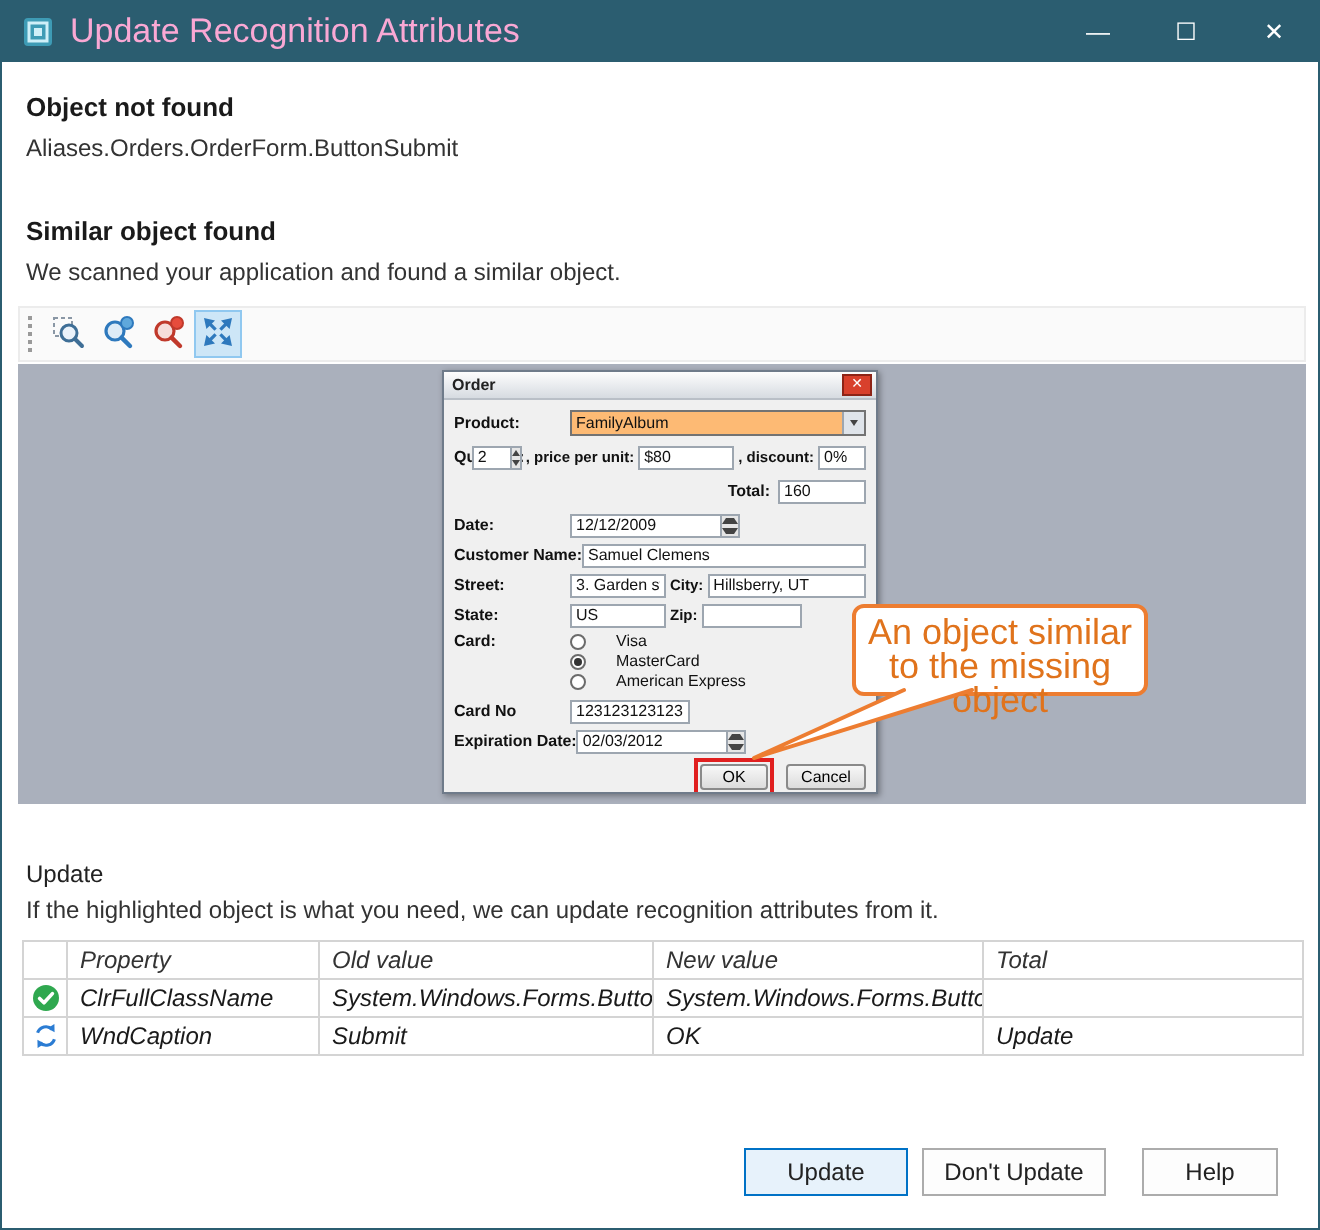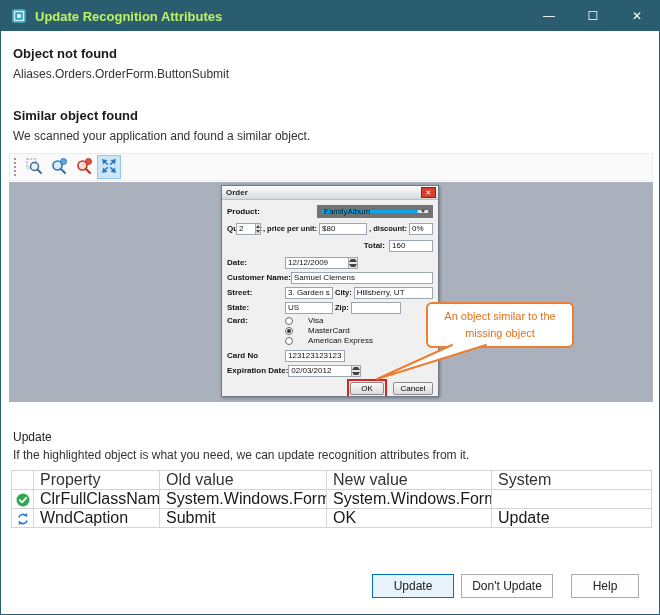--- a/index.html
+++ b/index.html
@@ -3,21 +3,21 @@
 <meta charset="utf-8">
 <style>
   * { margin:0; padding:0; box-sizing:border-box; }
   html,body { background:#6b6f76; }
   body { font-family:"Liberation Sans", sans-serif; }
   .window { position:relative; width:660px; height:615px; background:#fff; border:1px solid #2b5d70; overflow:hidden; }
 
   
   .titlebar { height:30px; background:#2b5d70; display:flex; align-items:center; }
   .app-icon { width:16px; height:16px; margin:0 8px 0 10px; flex:0 0 auto; }
-  .title { color:#bef264; font-size:13px;font-weight:bold; }
+  .title { color:#f9a8d4; font-size:17px; }
   .win-controls { margin-left:auto; display:flex; height:100%; }
   .win-btn { width:44px; height:100%; border:none; background:transparent; color:#fff; font-size:12px; display:flex; align-items:center; justify-content:center; cursor:pointer; }
 
   
   .abs { position:absolute; }
   .h1 { font-size:13px; font-weight:bold; color:#1a1a1a; }
   .body-text { font-size:12px; color:#333; }
 
   
   .toolbar { position:absolute; left:8px; top:152px; width:644px; height:28px; background:#fafafa; border:1px solid #ececec; display:flex; align-items:center; }
@@ -35,44 +35,44 @@
   .oclose { margin-left:auto; width:15px; height:11px; background:#d8402c; border:1px solid #8d2417; color:#fff; font-size:7px; line-height:9px; text-align:center; cursor:pointer; padding:0; }
   .obody { padding:2px 5px 0 5px; }
   .orow { display:flex; align-items:center; height:13px; }
   .orow.card-row { height:32px; align-items:flex-start; }
   .mt1{margin-top:1px}.mt2{margin-top:2px}.mt3{margin-top:3px}.mt4{margin-top:4px}
   .olab { min-width:58px; font-weight:bold; font-size:8px; white-space:nowrap; }
   .olab.auto { min-width:0; }
   .omid { font-weight:bold; font-size:7.5px; white-space:nowrap; margin:0 2px; }
   .oinput { border:1px solid #9da6b0; background:#fff; height:12px; font-size:8px; font-family:"Liberation Sans",sans-serif; padding:0 2px; color:#111; }
   .w-flex { flex:1 1 auto; min-width:0; }
-  .w20{width:20px}.w24{width:24px}.w30{width:48px}.w44{width:44px}.w48{width:48px}.w50{width:50px}.w52{width:64px}.w60{width:60px}
+  .w20{width:20px}.w24{width:24px}.w30{width:48px}.w44{width:44px}.w48{width:48px}.w50{width:50px}.w52{width:76px}.w60{width:60px}
   .ospin { width:9px; height:12px; display:flex; flex-direction:column; border:1px solid #9da6b0; border-left:none; background:#e6e6e6; }
   .ospin span { flex:1; display:flex; align-items:center; justify-content:center; cursor:pointer; }
   .tri-up { width:0; height:0; border-left:2px solid transparent; border-right:2px solid transparent; border-bottom:3px solid #444; }
   .tri-down { width:0; height:0; border-left:2px solid transparent; border-right:2px solid transparent; border-top:3px solid #444; }
-  .ocombo { flex:1 1 auto; height:13px; border:5px solid #737373; background:#0ea5e9; display:flex; align-items:center; cursor:pointer;margin-left:32px; }
+  .ocombo { flex:1 1 auto; height:13px; border:1px solid #737373; background:#fdba74; display:flex; align-items:center; cursor:pointer; }
   .ocombo-val { flex:1; padding:0 2px; font-size:8px; }
   .ocombo-arrow { width:11px; height:100%; background:#dfe4ea; border-left:1px solid #9da6b0; display:flex; align-items:center; justify-content:center; }
   .radio-stack { display:flex; flex-direction:column; gap:1px; }
   .oradio { display:flex; align-items:center; gap:15px; cursor:pointer; height:9px; }
   .radio { width:8px; height:8px; border:1px solid #6b6b6b; border-radius:50%; background:#fff; flex:0 0 auto; }
   .radio.sel::after { content:""; display:block; width:4px; height:4px; margin:1px; border-radius:50%; background:#333; }
   .rlab { font-size:8px; }
   .btn-row { justify-content:flex-end; height:16px; }
   .obtn { height:13px; border:1px solid #8a8a8a; background:linear-gradient(#f7f7f7,#dcdcdc); border-radius:2px; font-size:8px; font-family:"Liberation Sans",sans-serif; cursor:pointer; padding:0 2px; }
   .obtn.okw { width:34px; } .obtn.cw { width:40px; margin-left:6px; }
   .ok-highlight { border:2px solid #e01f1f; padding:1px; display:inline-flex; background:transparent; }
 
   
-  .callout { position:absolute; left:417px; top:120px; width:148px; height:46px; background:#fff; border:2px solid #ed7d31; border-radius:6px; color:#e0731c; font-size:11px; line-height:17px; text-align:center; padding-top:4px; }
+  .callout { position:absolute; left:417px; top:120px; width:148px; height:46px; background:#fff; border:2px solid #ed7d31; border-radius:6px; color:#e0731c; font-size:18px; line-height:17px; text-align:center; padding-top:4px; }
   .tail-svg { position:absolute; left:0; top:0; width:644px; height:220px; pointer-events:none; }
 
   
-  .attr-table { position:absolute; left:10px; top:469px; width:640px; border-collapse:collapse; table-layout:fixed; font-size:16px; color:#1a1a1a; }
+  .attr-table { position:absolute; left:10px; top:469px; width:640px; border-collapse:collapse; table-layout:fixed; font-size:12px; color:#1a1a1a;font-style:italic; }
   .attr-table th, .attr-table td { border:1px solid #d4d4d4; height:19px; padding:0 0 0 6px; text-align:left; font-weight:normal; white-space:nowrap; overflow:hidden; }
   .attr-table th { color:#333; background:#fff; }
   .icell { padding:0 !important; text-align:center !important; }
   .icell svg { vertical-align:middle; }
 
   
   .footer { position:absolute; top:573px; right:20px; display:flex; align-items:center; }
   .fbtn { height:24px; border:1px solid #acacac; background:#fdfdfd; font-size:12px; font-family:"Liberation Sans",sans-serif; color:#222; cursor:pointer; }
   .fbtn.primary { border:1px solid #0072c6; background:#e7f2fb; }
   .w82{width:82px}.w92{width:92px; margin-left:7px}.w68{width:68px; margin-left:18px}
@@ -288,21 +288,21 @@
         <col style="width:167px">
         <col style="width:165px">
         <col style="width:160px">
       </colgroup>
     <tbody>
         <tr>
       <th class="icell"></th>
       <th>Property</th>
       <th>Old value</th>
       <th>New value</th>
-      <th>System</th>
+      <th>Total</th>
     </tr>
     <tr>
       <td class="icell">
         <span>
           <svg width="14" height="14" viewBox="0 0 14 14">
                 <circle cx="7" cy="7" r="6.5" fill="#2fa84f"></circle>
                 <path d="M3.8 7.2 L6 9.4 L10.2 4.8" fill="none" stroke="#fff" stroke-width="1.8" stroke-linecap="round" stroke-linejoin="round"></path>
               </svg>
         </span>
       </td>

